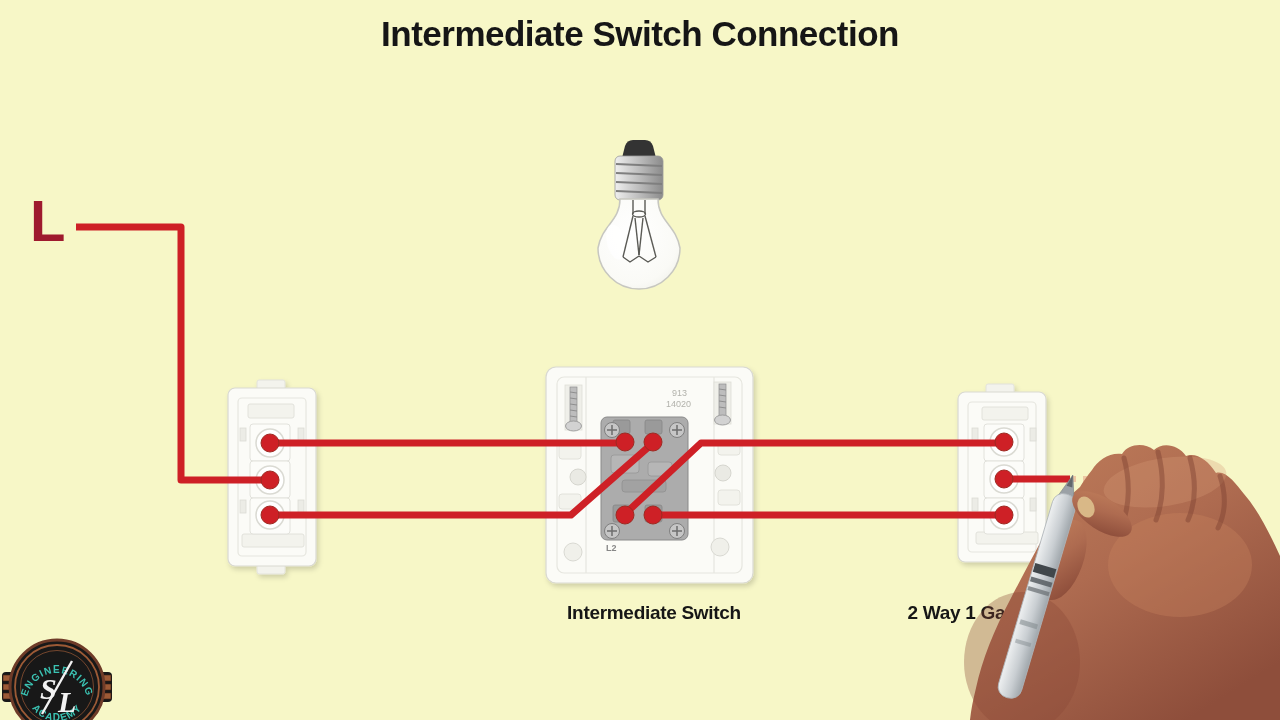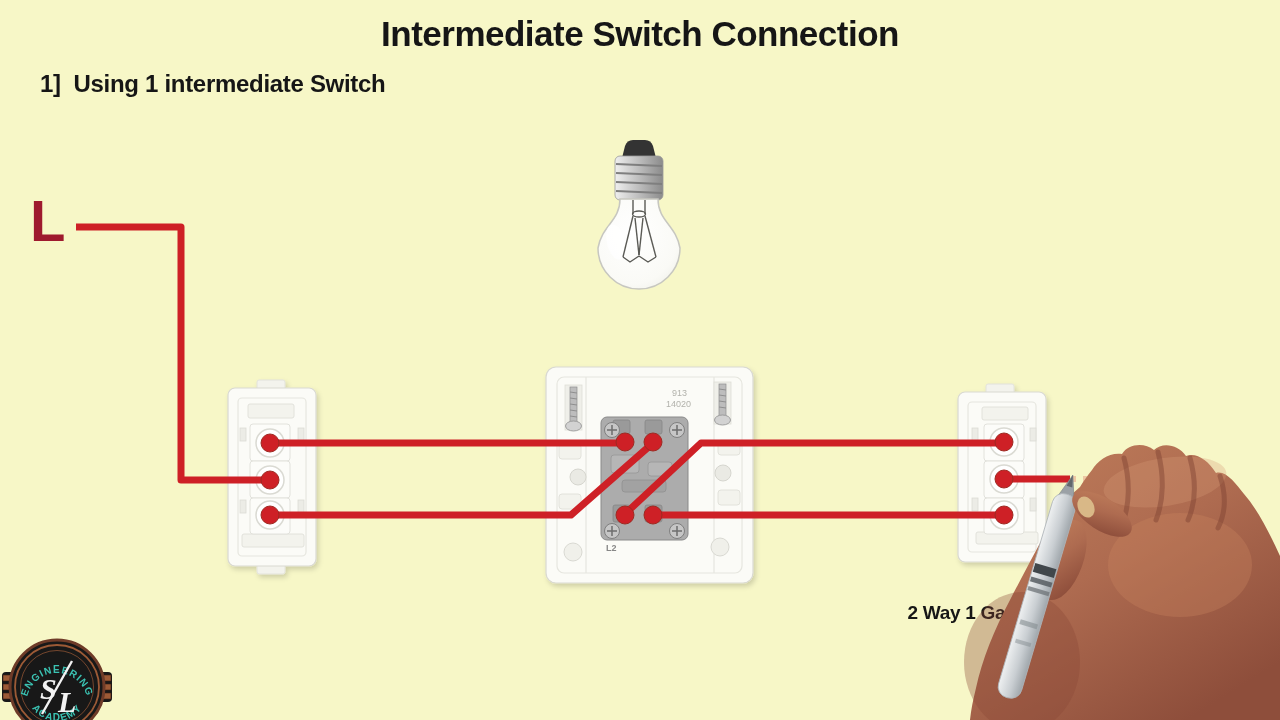--- a/index.html
+++ b/index.html
@@ -48,23 +48,23 @@
   .crease{fill:none;stroke:#7C4030;stroke-opacity:.45;stroke-width:5;stroke-linecap:round;}
   .logo-arc{fill:var(--logo_teal,#3BC2B2);font-size:10px;font-weight:700;letter-spacing:1.1px;font-family:"Liberation Sans",sans-serif;}
   .monogram{fill:#F2F2F2;font-family:"Liberation Serif","DejaVu Serif",serif;font-style:italic;font-weight:700;}
 </style>
 </head>
 <body>
 
 <div class="stage">
 
   <div class="title">Intermediate Switch Connection</div>
-  <div class="subtitle">1]  Using 1 intermediate Switch</div>
   <div class="l-label">L</div>
 
+  <div class="switch-label" id="label-middle">Intermediate Switch</div>
   <div class="switch-label" id="label-right">2 Way 1 Gang Switch - 2</div>
 
   <svg class="diagram" width="1280" height="720" viewBox="0 0 1280 720">
     <defs>
       <linearGradient id="metalGrad" x1="0" y1="0" x2="1" y2="0">
         <stop offset="0" stop-color="#EFEFEF"></stop>
           <stop offset="0.45" stop-color="#C2C2C2"></stop>
           <stop offset="1" stop-color="#8B8B8B"></stop>
       </linearGradient>
       <radialGradient id="glassGrad" cx="0.42" cy="0.38" r="0.75">

